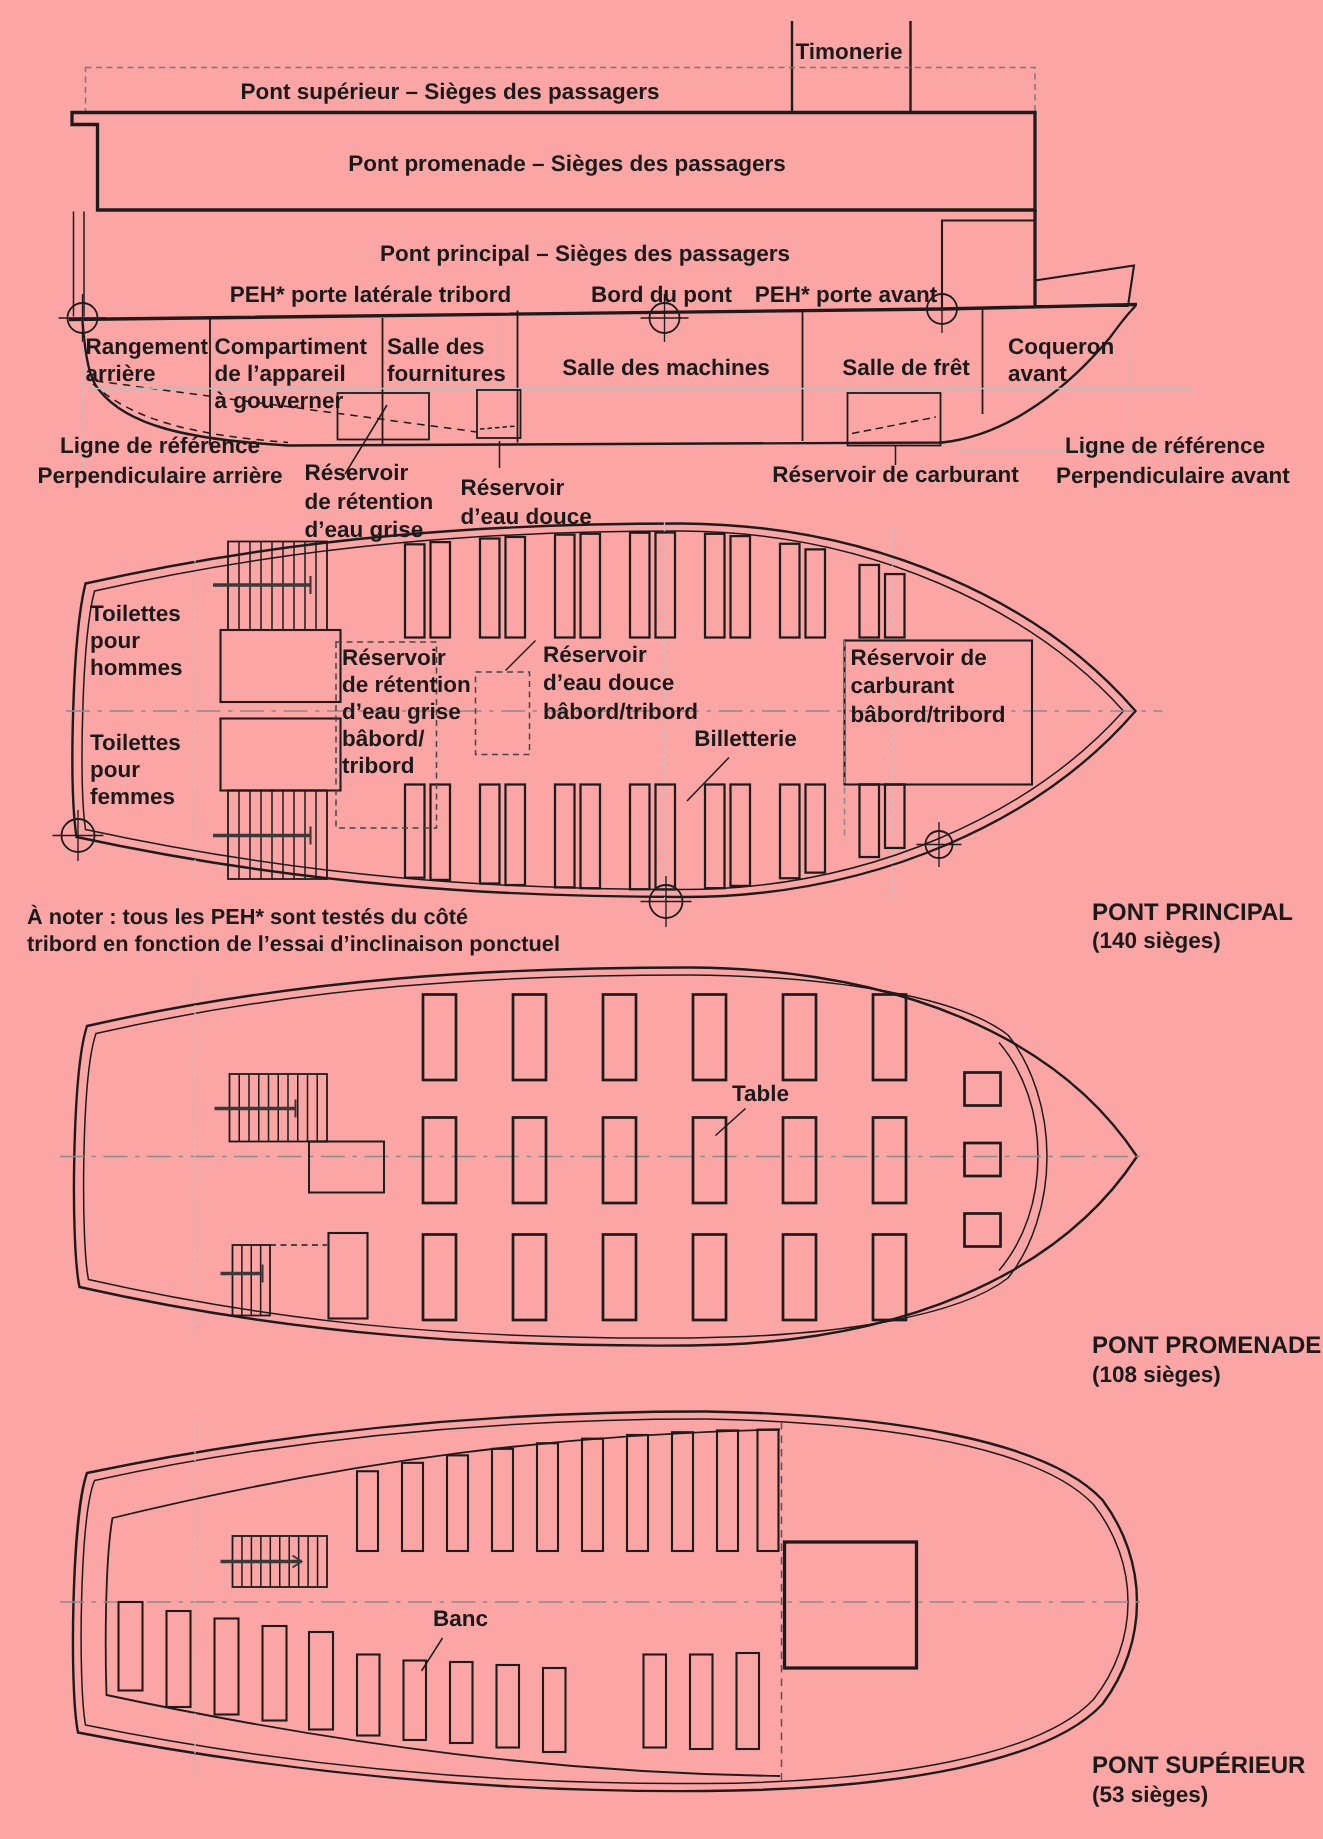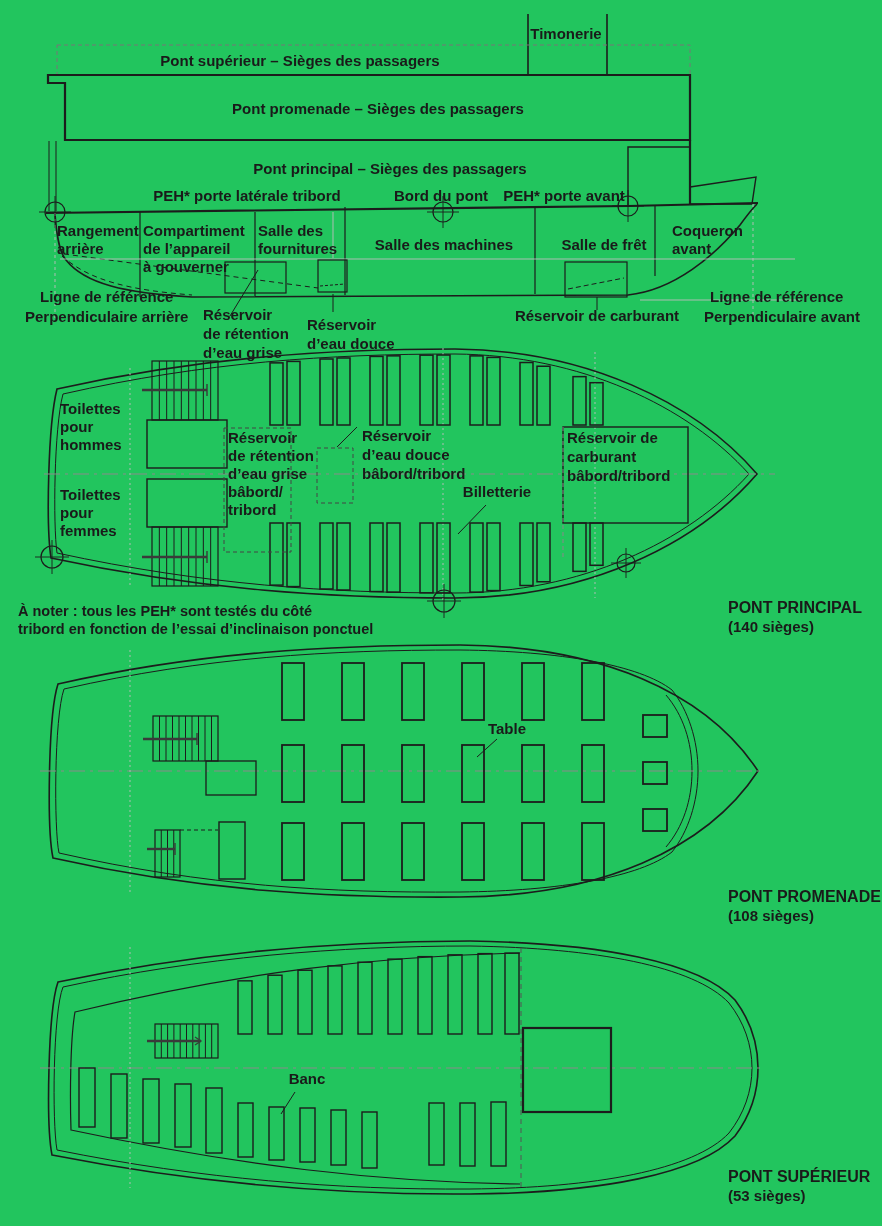--- a/index.html
+++ b/index.html
@@ -1,16 +1,16 @@
 <!DOCTYPE html>
 <html><head>
 <meta charset="utf-8">
 <style>
   html,body{margin:0;padding:0;background:#ffffff;}
-  .page{width:882px;height:1226px;position:relative;background:#22c55e;overflow:hidden;}
+  .page{width:882px;height:1226px;position:relative;background:#fca5a5;overflow:hidden;}
   svg{display:block;}
   svg text{font-family:"Liberation Sans","DejaVu Sans",sans-serif;font-weight:700;fill:#1a1a1a;}
   .lbl{font-size:15px;}
   .lbl-s{font-size:14.5px;}
   .ttl{font-size:16px;}
   .ln{stroke:#1c1c1c;fill:none;}
   .hull{stroke:#1c1c1c;stroke-width:1.6;fill:none;}
   .hull2{stroke:#1c1c1c;stroke-width:1;fill:none;}
   .bold{stroke-width:2.2;}
   .thin{stroke-width:1;}

